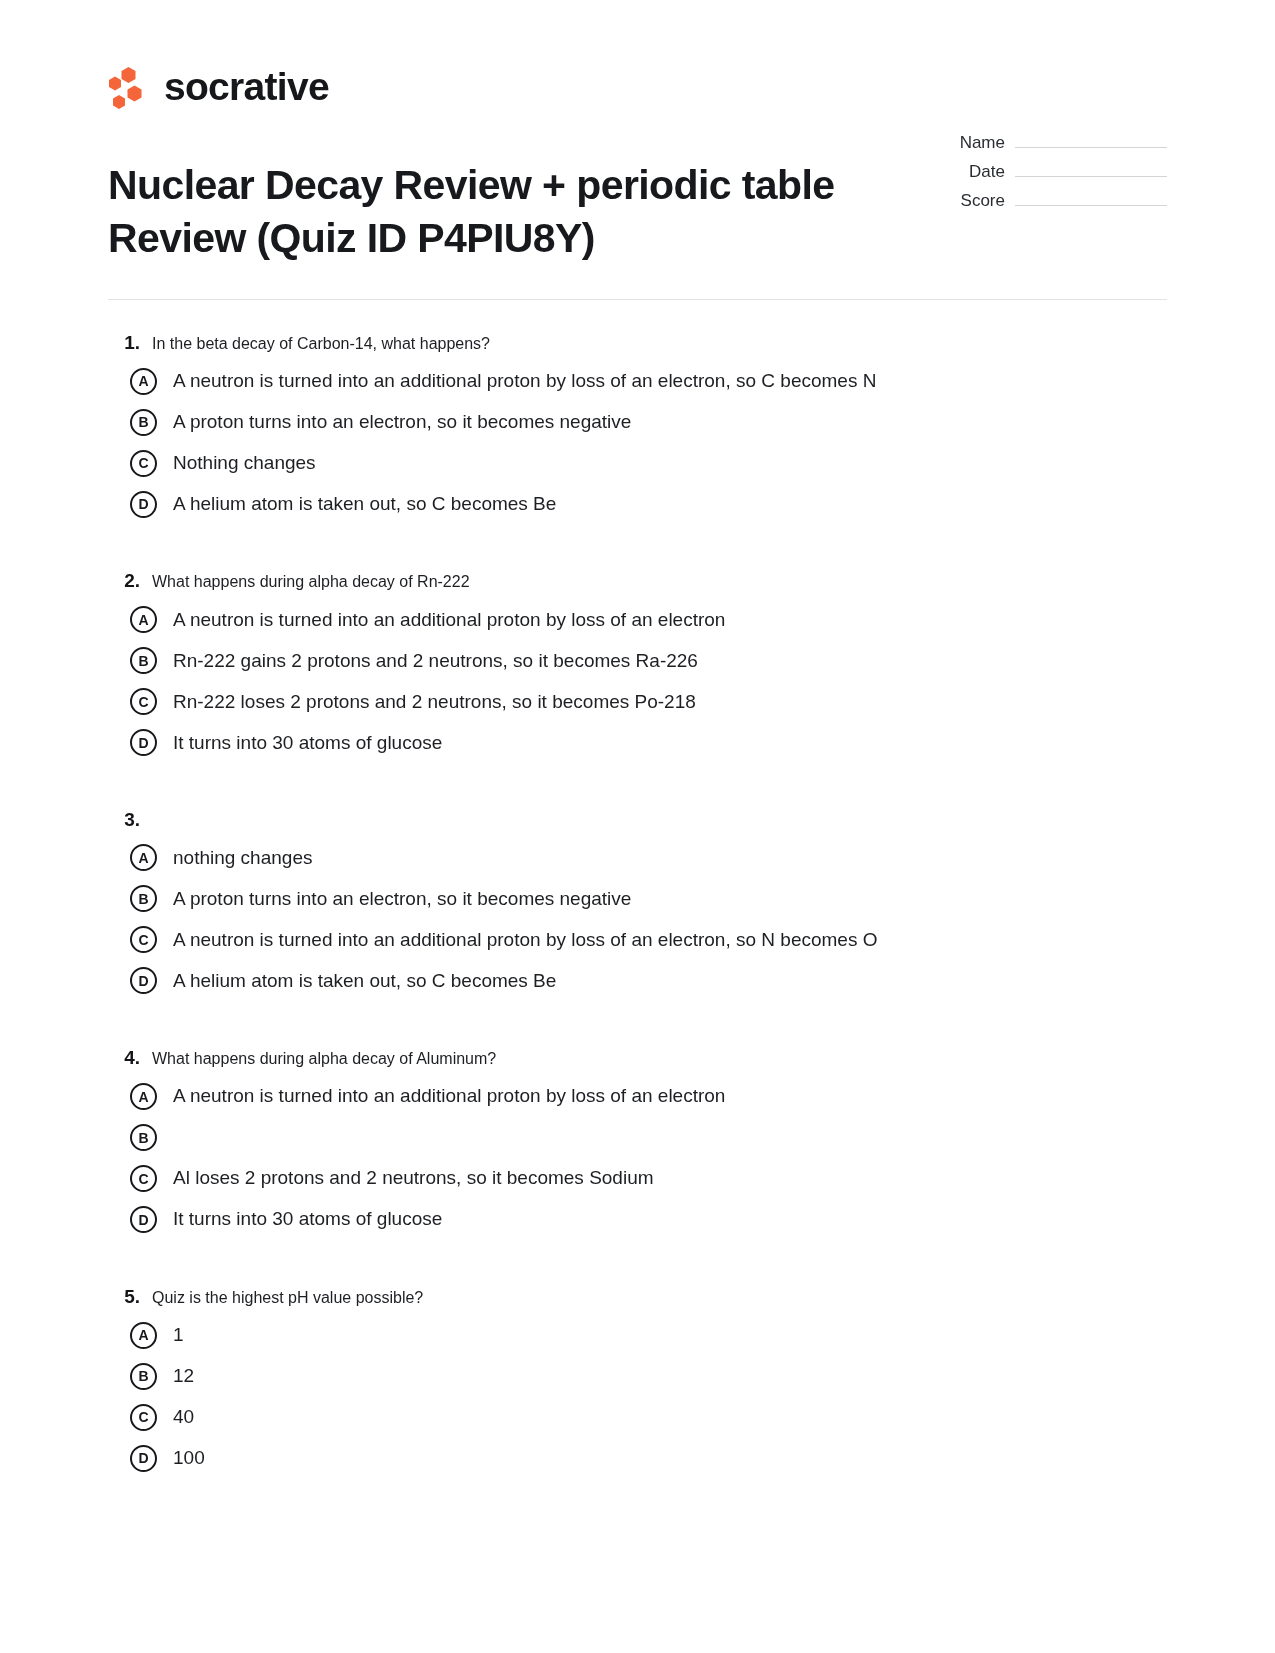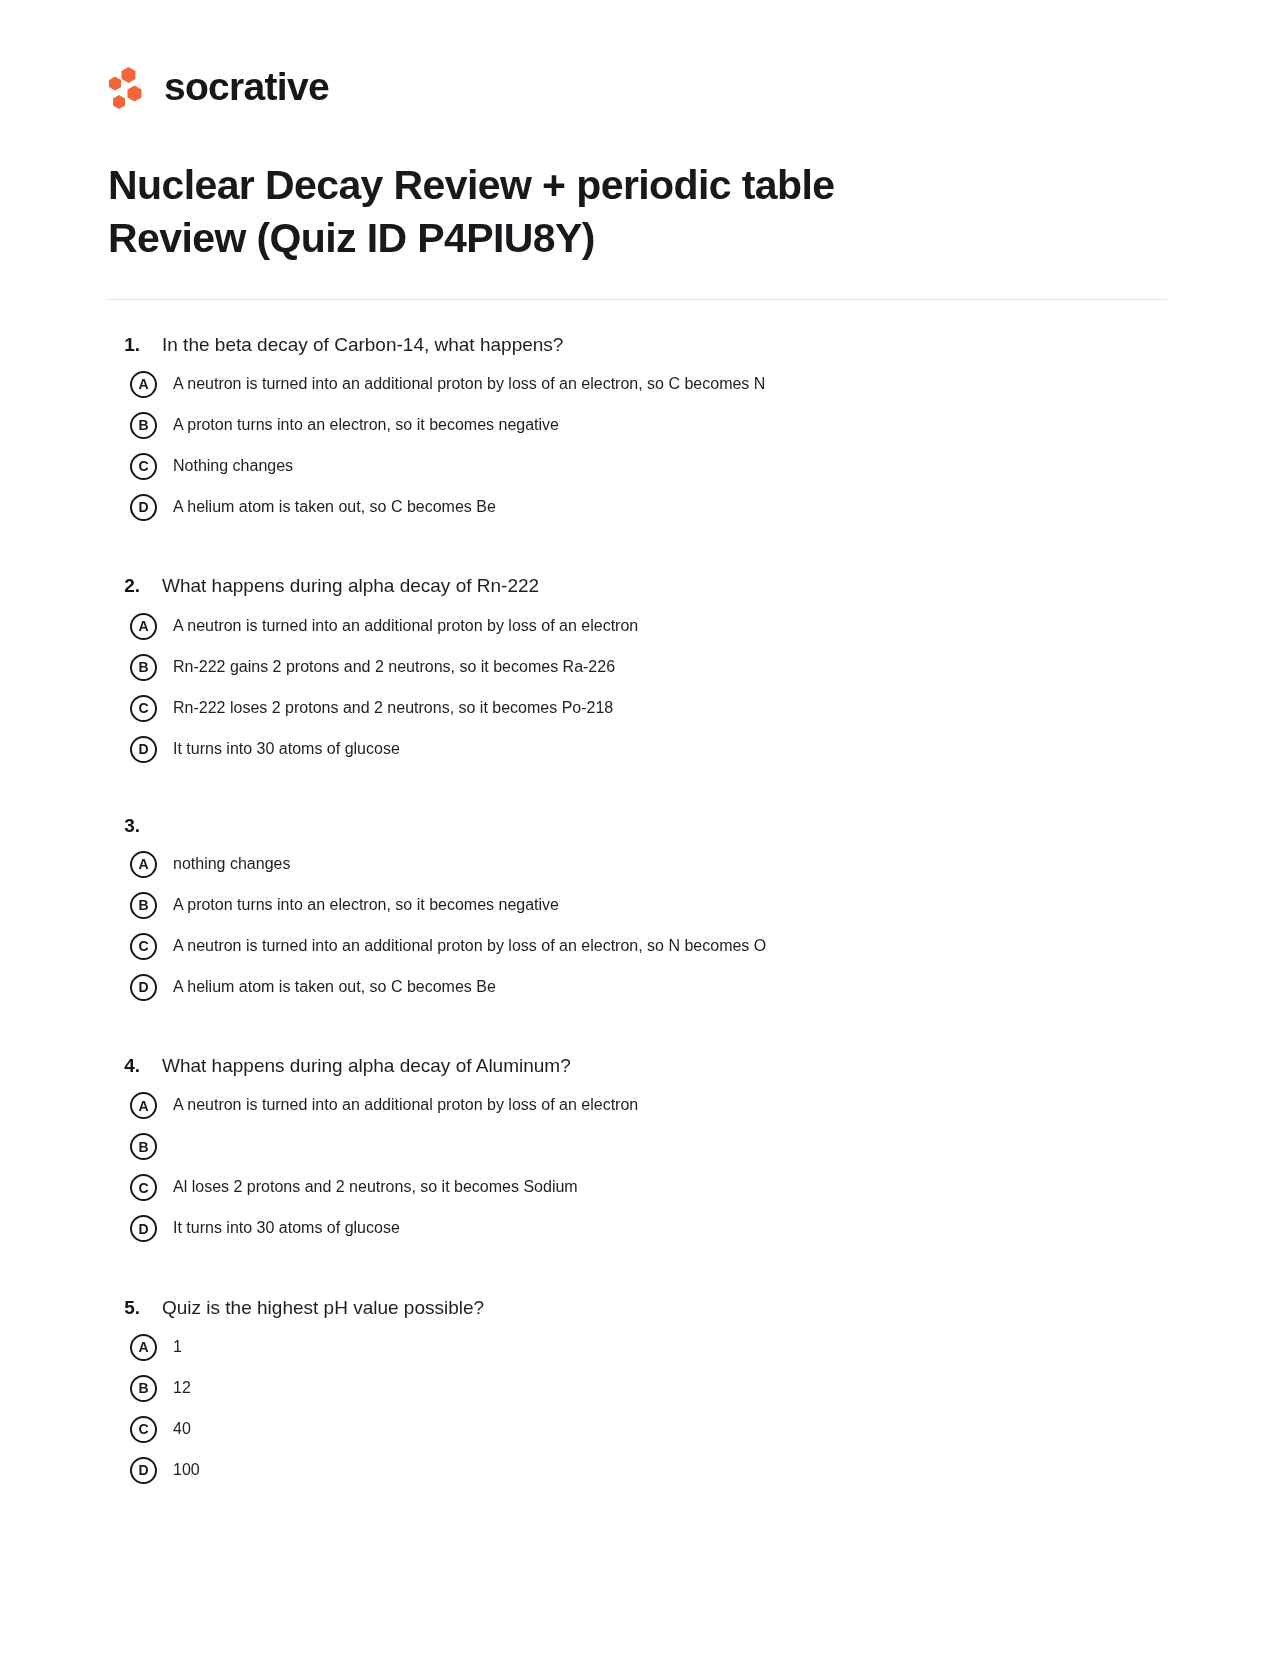--- a/index.html
+++ b/index.html
@@ -118,24 +118,23 @@
     width: 44px;
     flex: none;
     text-align: right;
     font-size: 19px;
     font-weight: 700;
     color: #121417;
     padding-right: 12px;
     box-sizing: border-box;
   }
   .q-text {
-    font-size: 19px;
+    font-size: 16px;
     line-height: 1.35;
     color: #1d1f23;
-    margin-left: 10px;
   }
 
   .options {
     margin-top: 13px;
   }
   .option {
     display: flex;
     align-items: center;
     margin-bottom: 13px;
     min-height: 28px;
@@ -153,21 +152,21 @@
     font-size: 14px;
     font-weight: 700;
     color: #16181b;
     display: flex;
     align-items: center;
     justify-content: center;
     line-height: 1;
     letter-spacing: 0;
   }
   .opt-text {
-    font-size: 16px;
+    font-size: 19px;
     line-height: 1.3;
     color: #1d1f23;
   }
 </style>
 </head>
 <body>
 
 <div class="page">
 
   <div class="header">
@@ -183,20 +182,34 @@
               <polygon points="11.0,29.0 17.0,32.5 17.0,39.5 11.0,43.0 5.0,39.5 5.0,32.5"></polygon>
             </g>
           </svg>
         </span>
         <span class="logo-wordmark">socrative</span>
       </div>
 
       <div class="doc-title">Nuclear Decay Review + periodic table Review (Quiz ID P4PIU8Y)</div>
     </div>
 
+    <div class="meta">
+      <div class="meta-row">
+        <span class="meta-label">Name</span>
+        <span class="meta-line"></span>
+      </div>
+      <div class="meta-row">
+        <span class="meta-label">Date</span>
+        <span class="meta-line"></span>
+      </div>
+      <div class="meta-row meta-score">
+        <span class="meta-label">Score</span>
+        <span class="meta-line"></span>
+      </div>
+    </div>
 
   </div>
 
   <div class="divider"></div>
 
   <div class="questions">
 
     <div class="question">
       <div class="q-head">
         <span class="q-num">1.</span>

